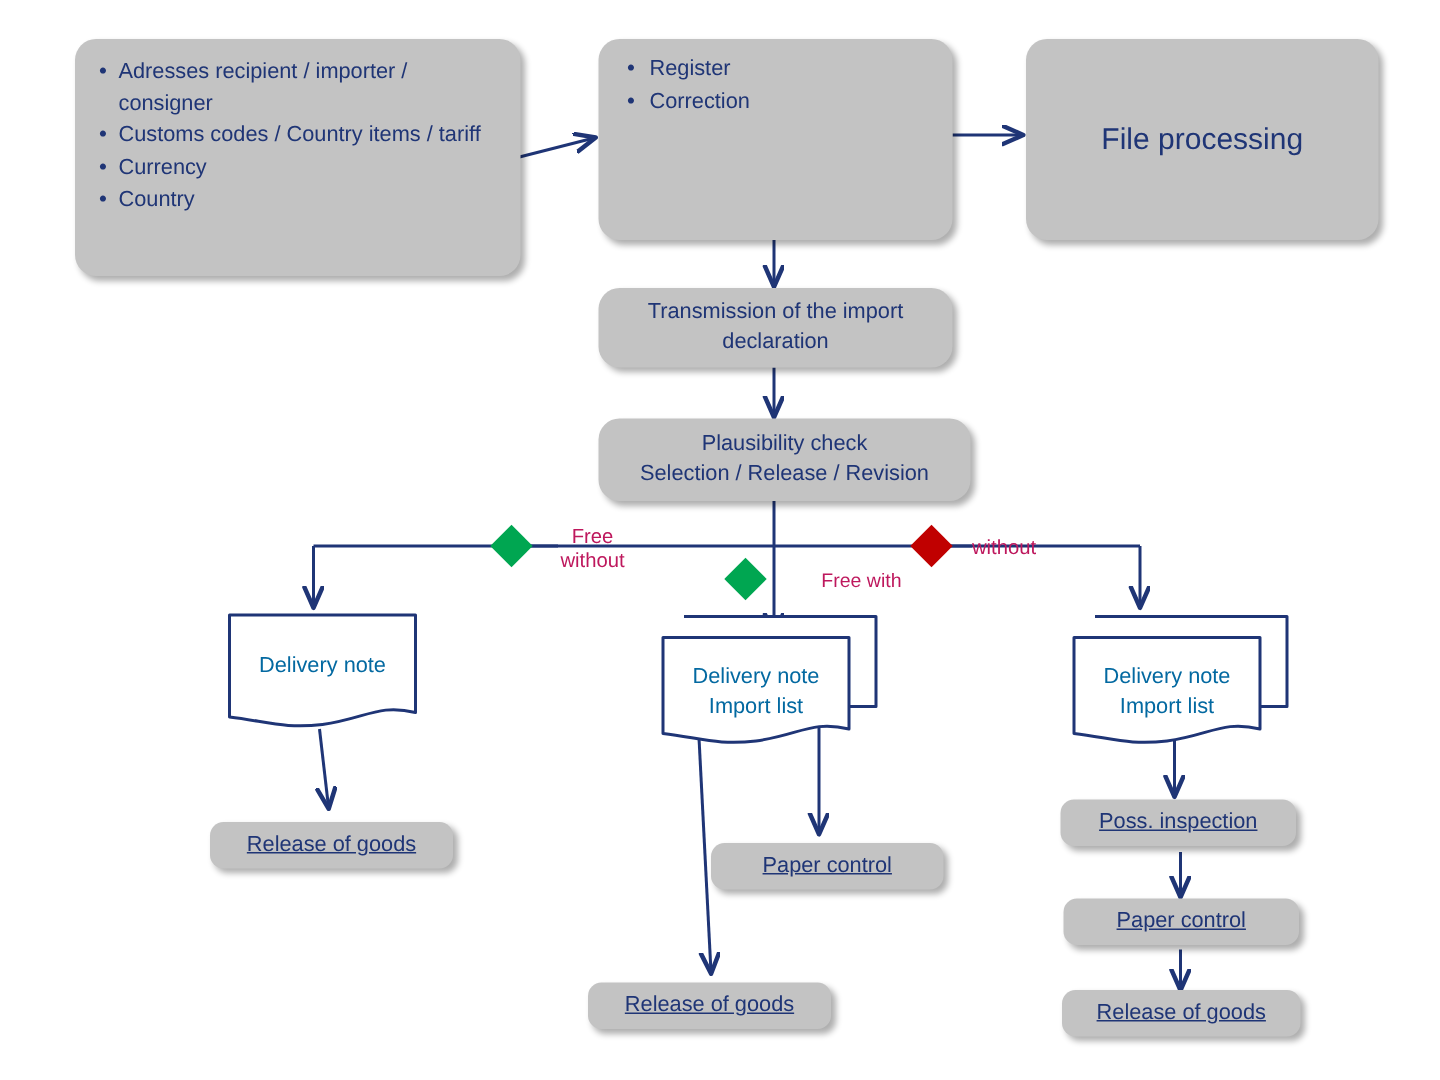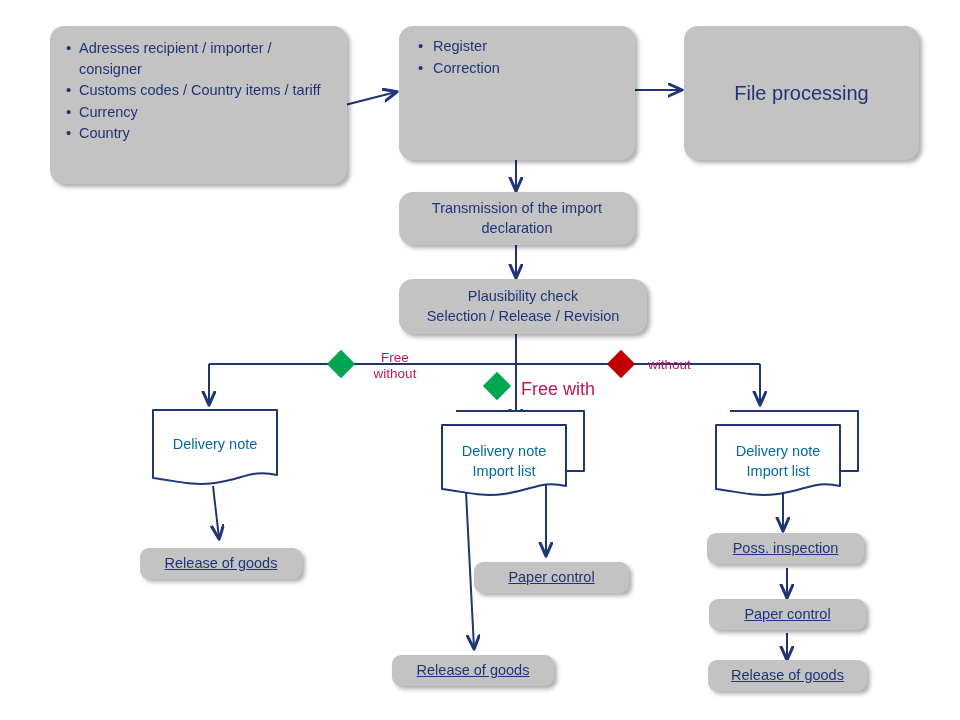--- a/index.html
+++ b/index.html
@@ -170,21 +170,21 @@
   <div class="gbox" style="left:399px; top:279px; width:248px; height:55px; font-size:14.5px;">
     <span class="txt">Plausibility check
 Selection / Release / Revision</span>
   </div>
 
   <div class="diamond" style="left:331px; top:354px; background:#00a651;"></div>
   <div class="edgelabel" style="left:363px; top:350px; width:64px; font-size:13.5px;">Free
 without</div>
 
   <div class="diamond" style="left:487px; top:376px; background:#00a651;"></div>
-  <div class="edgelabel" style="left:521px; top:379px; width:80px; font-size:18px; text-align:left;">Free with</div>
+  <div class="edgelabel" style="left:521px; top:379px; width:80px; font-size:13px; text-align:right;">Free with</div>
 
   <div class="diamond" style="left:611px; top:354px; background:#c00000;"></div>
   <div class="edgelabel" style="left:648px; top:357px; width:66px; font-size:13.5px; text-align:left;">without</div>
 
   <div class="docshape" style="left:152px; top:409px; width:126px; height:82px;">
     <svg width="126" height="82" viewBox="0 0 126 82" xmlns="http://www.w3.org/2000/svg">
       <path d="M1,1 L125,1 L125,66 C100,60 92,70 63,74 C38,77 26,72 1,69 Z" fill="#ffffff" stroke="#1f3576" stroke-width="2" stroke-linejoin="round"></path>
     </svg>
     <div class="doclabel" style="left:0; top:26px; width:126px; font-size:14.5px;">Delivery note</div>
   </div>

